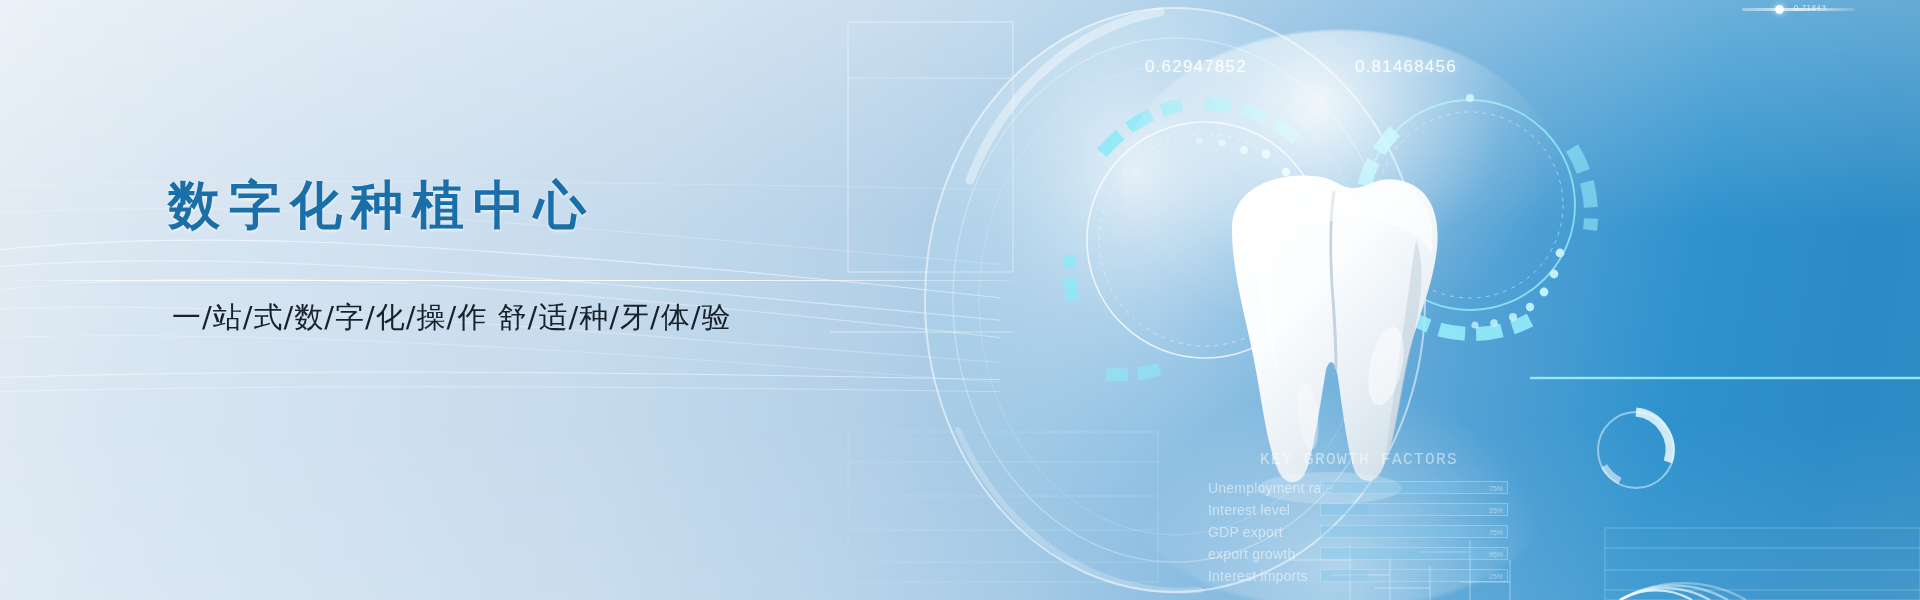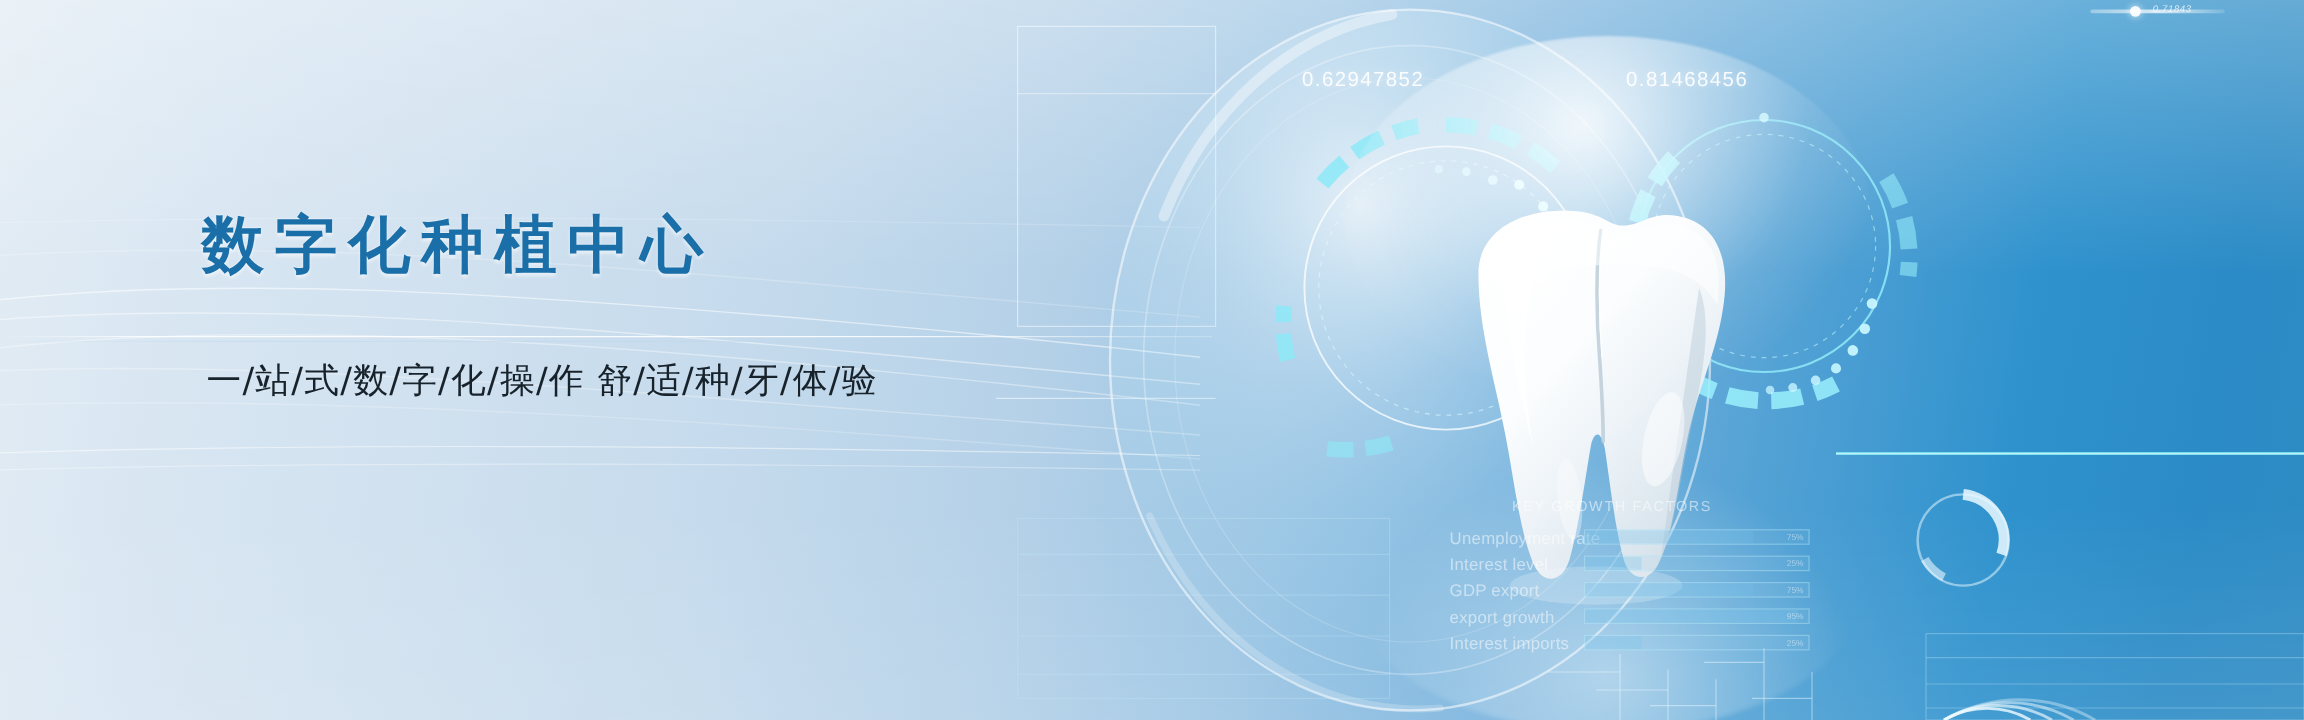--- a/index.html
+++ b/index.html
@@ -83,26 +83,26 @@
 
   .num{
     position:absolute;
     font-family:"Liberation Sans",sans-serif;
     font-size:17px;
     letter-spacing:1.2px;
     color:rgba(255,255,255,.92);
     text-shadow:0 0 6px rgba(255,255,255,.45);
     white-space:nowrap;
   }
-  .num-a{ left:1085px; top:57px; }
+  .num-a{ left:1145px; top:57px; }
   .num-b{ left:1355px; top:57px; }
 
   
   .slider{
-    position:absolute; left:1742px; top:5px; width:112px; height:9px;font-style:italic;
+    position:absolute; left:1742px; top:5px; width:112px; height:9px;
   }
   .slider-track{
     position:absolute; left:0; top:3px; width:112px; height:3px;
     background:linear-gradient(90deg, rgba(255,255,255,.35), rgba(255,255,255,.75), rgba(255,255,255,.15));
     border-radius:2px;
   }
   .slider-knob{
     position:absolute; left:33px; top:0px; width:9px; height:9px;
     border-radius:50%;
     background:rgba(255,255,255,.95);
@@ -114,25 +114,26 @@
     font-family:"Liberation Sans",sans-serif;
     letter-spacing:.5px;
   }
 
   
   .kgf{
     position:absolute; left:1208px; top:415px; width:300px;
     opacity:.62;
   }
   .kgf-title{
-    font-family:Liberation Sans, sans-serif;
-    font-size:12px; letter-spacing:1.4px;
+    font-family:Liberation Mono, monospace;
+    font-size:16px; letter-spacing:1.4px;
     color:rgba(255,255,255,.85);
     margin-bottom:9px; margin-left:52px;
     white-space:nowrap;
+    margin-top:36px;
   }
   .kgf-row{
     display:flex; align-items:center; height:19px; margin-bottom:3px;
   }
   .kgf-label{
     width:112px; flex:0 0 112px;
     font-family:"Liberation Sans",sans-serif;
     font-size:14px;
     color:rgba(255,255,255,.82);
     white-space:nowrap;

